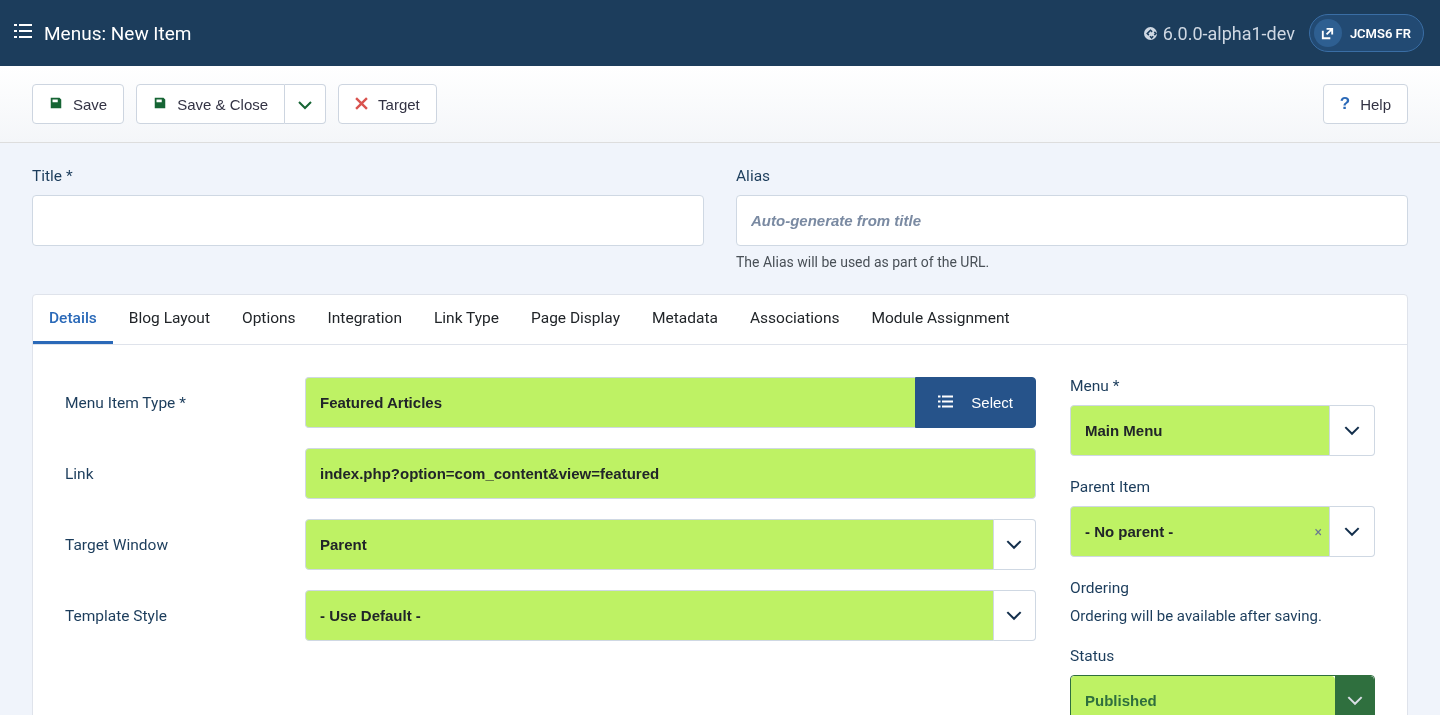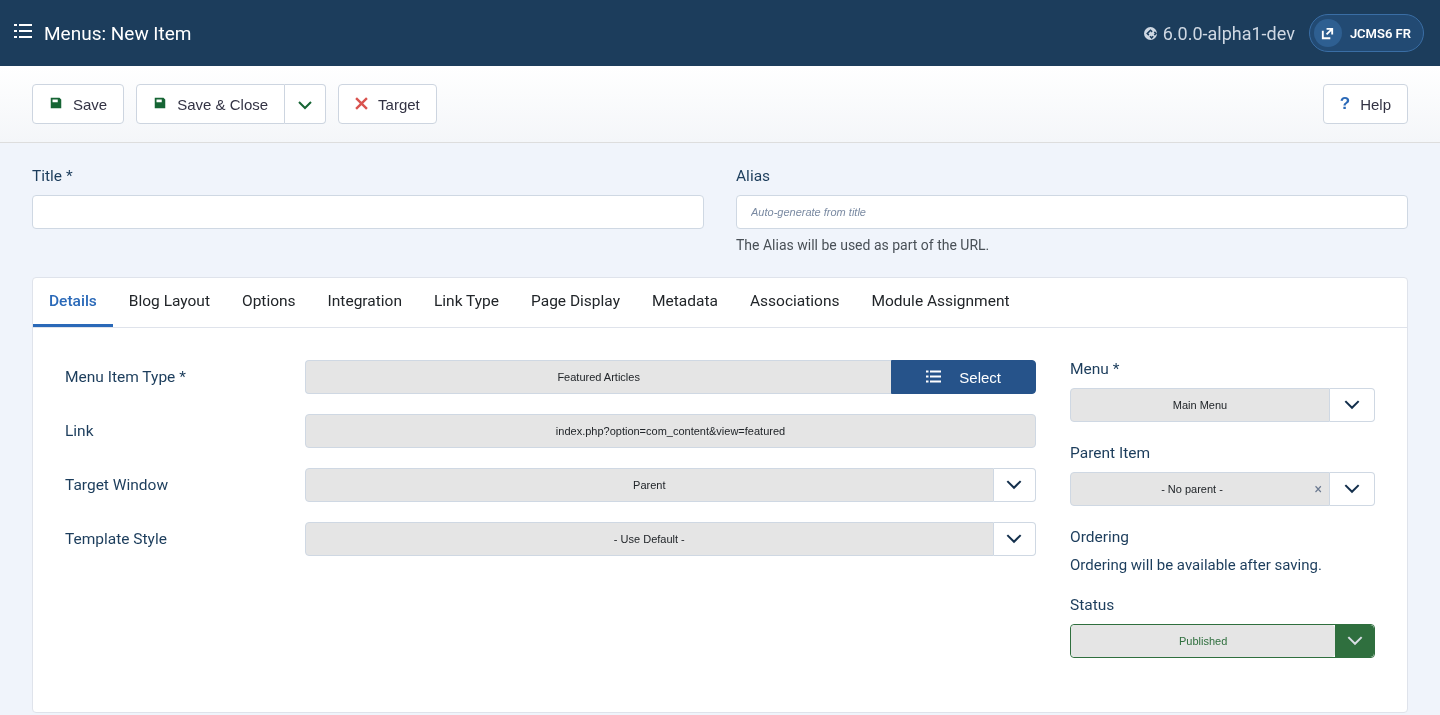--- a/index.html
+++ b/index.html
@@ -99,26 +99,27 @@
       color: #1c3d5c;
       font-size: 15.5px;
       margin-bottom: 10px;
       display: block;
     }
     .input, .select {
       width: 100%;
       border: 1px solid #cfd8e3;
       background: #fff;
       border-radius: 4px;
-      padding: 10px 14px;
-      font-size: 11px;
+      padding: 16px 14px;
+      font-size: 15px;
       color: #132f4c;
+      font-weight: bold;
     }
     .input::placeholder { font-style: italic; color: #7a8aa2; }
-    .input[readonly] { background: #e5e5e5; color: #212529; text-align: center; }
+    .input[readonly] { background: #bef264; color: #212529; }
     .hint { color: #495057; font-size: 14px; margin-top: 8px; }
 
     .tabs-container {
       background: #fff;
       border: 1px solid #dfe3eb;
       border-radius: 4px;
       padding: 0;
     }
     .tabs {
       border-bottom: 1px solid #dfe3eb;
@@ -149,21 +150,21 @@
       border-radius: 0 4px 4px 0;
       background: #fff;
       cursor: pointer;
     }
     .input.with-chevron-sibling { border-radius: 4px 0 0 4px; }
     .select-btn {
       background: #26538a;
       color: #fff;
       border: 1px solid #26538a;
       border-radius: 0 4px 4px 0;
-      padding: 0 34px;
+      padding: 0 22px;
       display: flex;
       align-items: center;
       gap: 18px;
       font-size: 15px;
       cursor: pointer;
     }
     .input.left-join { border-radius: 4px 0 0 4px; border-right: 0; }
 
     .side-field { margin-bottom: 22px; }
     .side-field .lbl { display: block; margin-bottom: 10px; color: #1c3d5c; font-size: 15.5px; }

